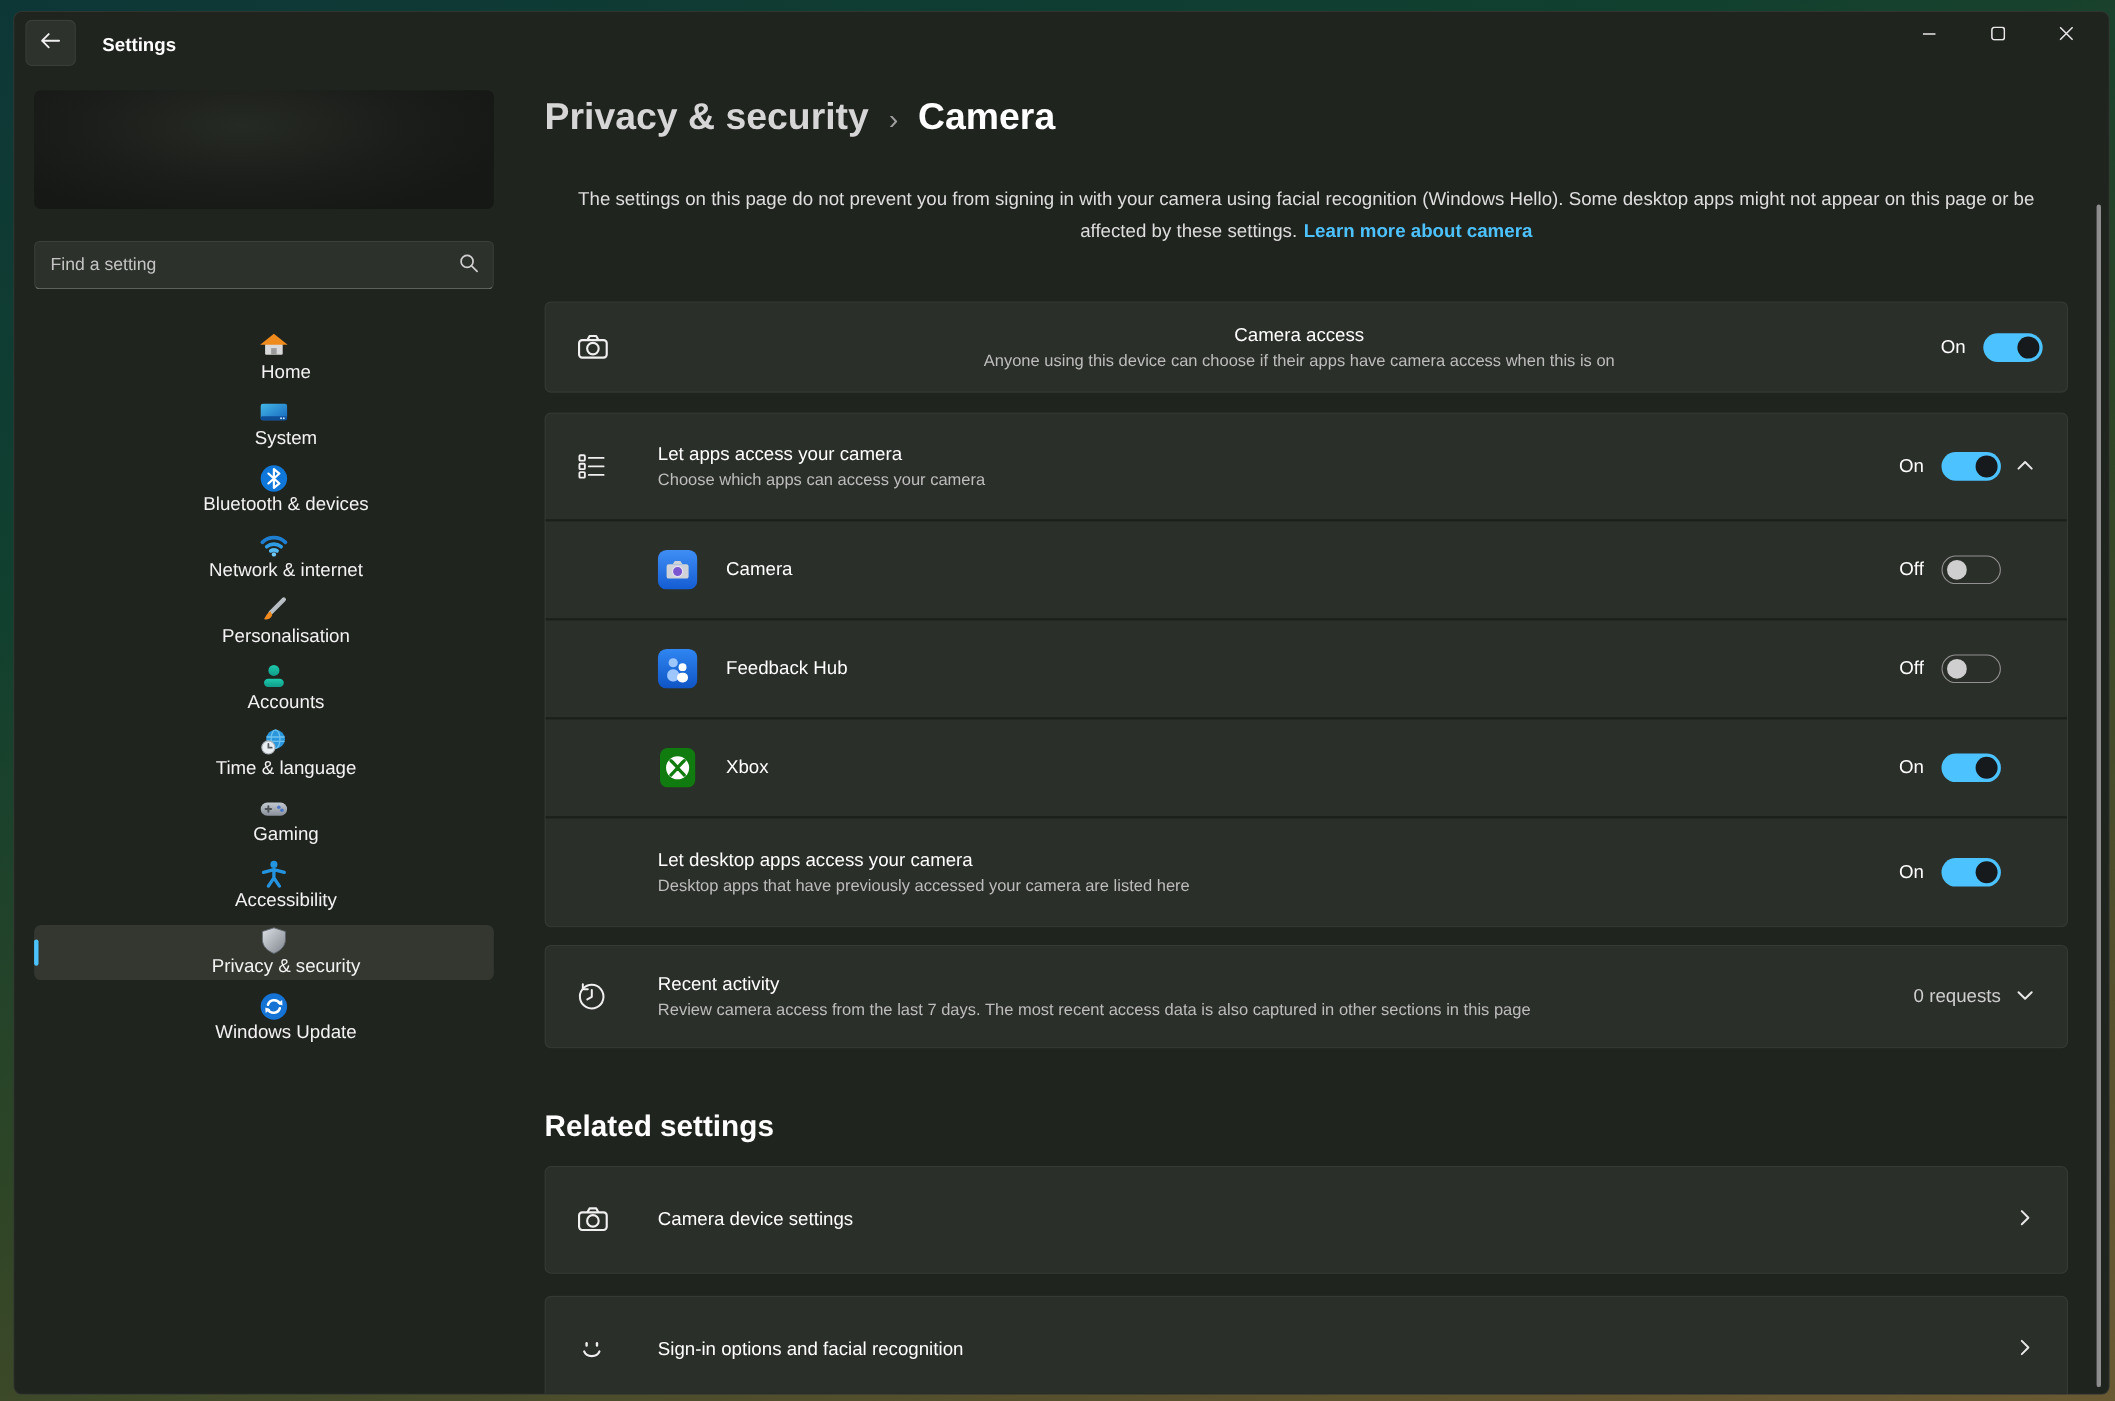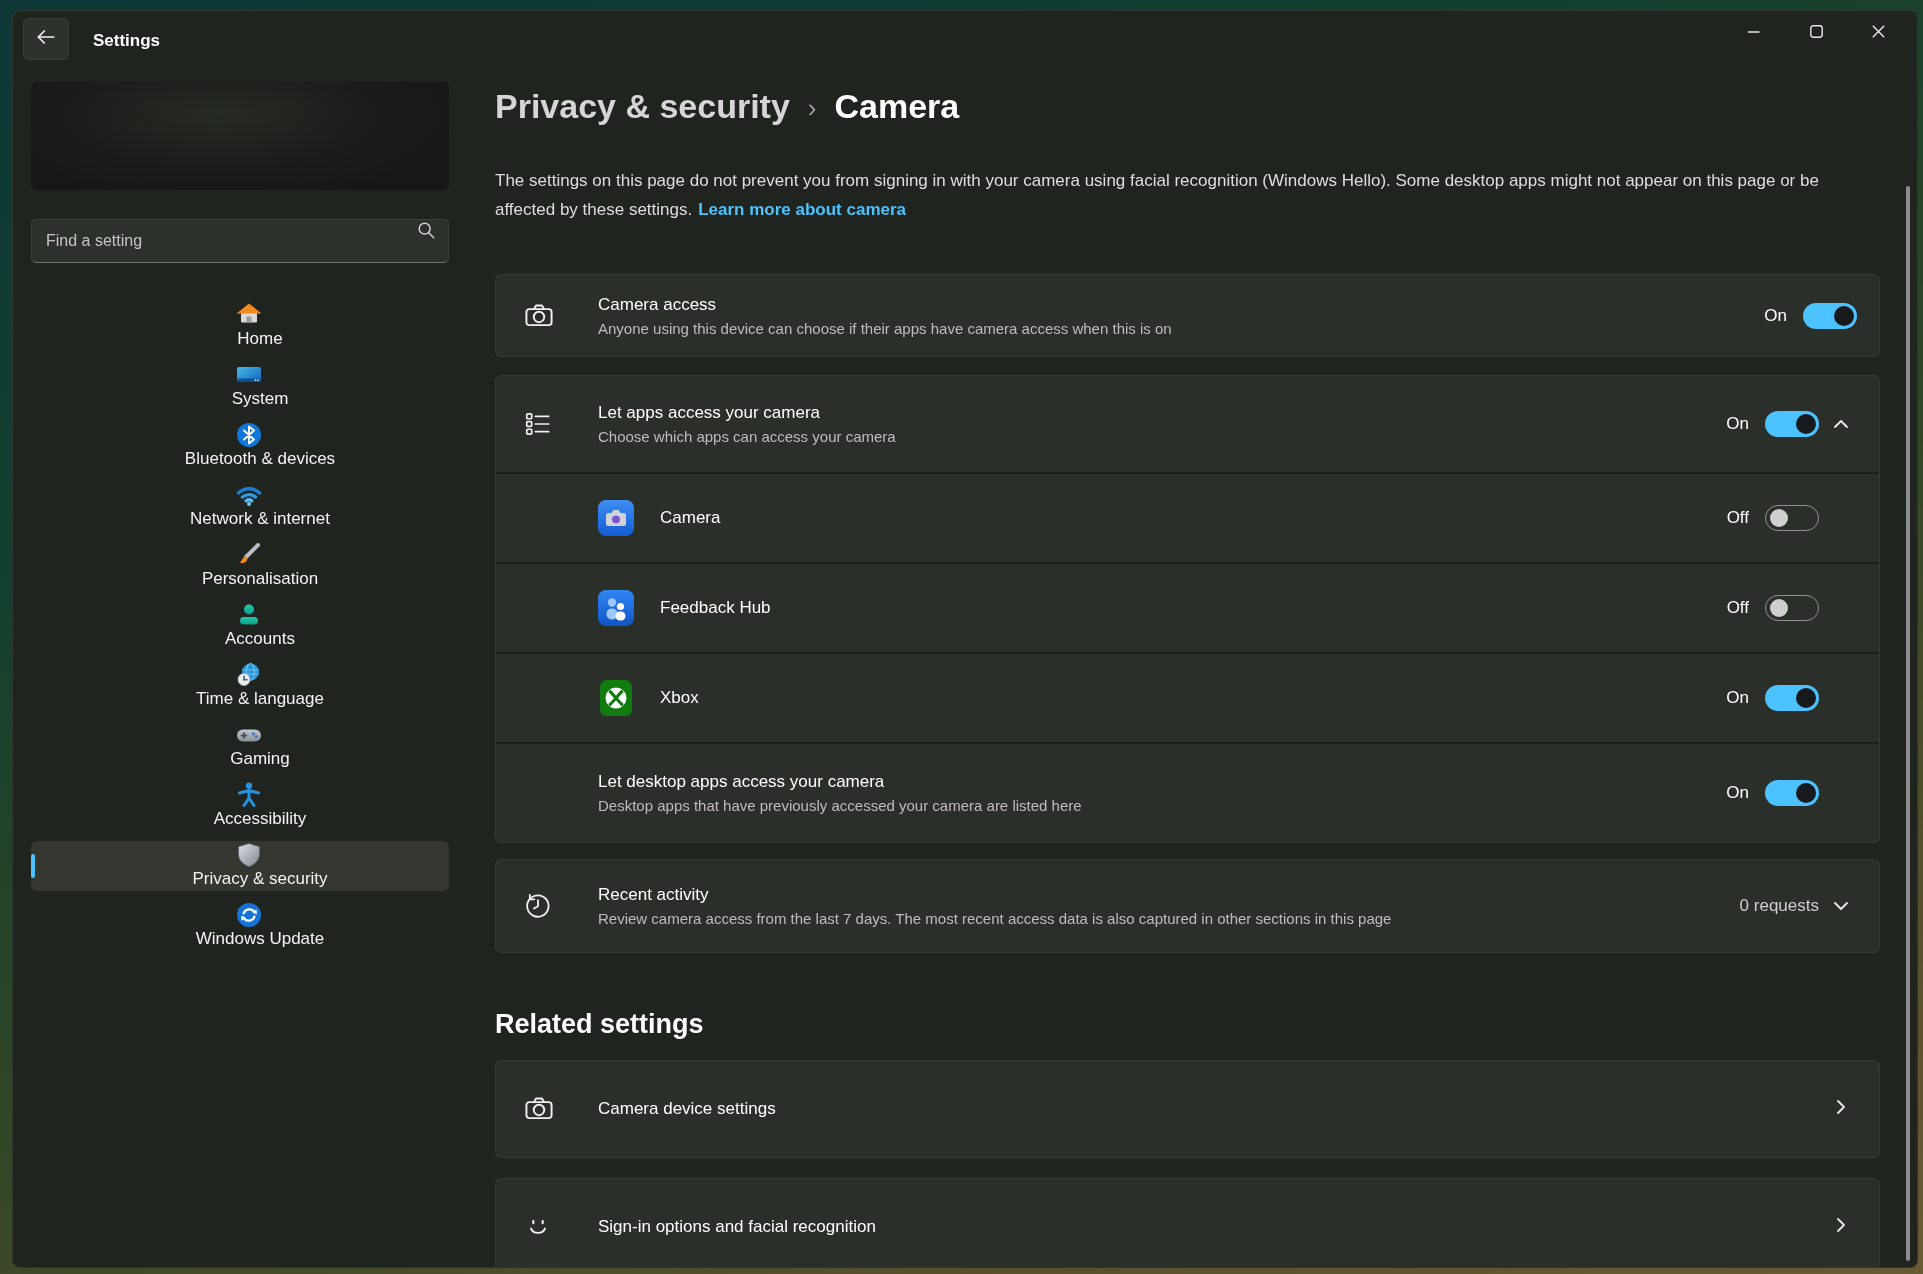--- a/index.html
+++ b/index.html
@@ -25,21 +25,21 @@
   .win-controls{ position:absolute; right:8px; top:0; display:flex; }
   .win-btn{ width:62px; height:44px; display:flex; align-items:center; justify-content:center; cursor:pointer; }
   
   .profile-card{
     position:absolute; left:18px; top:71px; width:418px; height:108px; border-radius:6px;
     background:radial-gradient(ellipse 60% 80% at 45% 30%, #262a24 0%, #1a1d19 60%, #151814 100%);
   }
   .searchbox{
     position:absolute; left:18px; top:208px; width:418px; height:44px;
     background:#2c312b; border:1px solid #3b403a; border-bottom:1px solid #6e736d;
-    border-radius:5px; display:flex; padding:0 12px 0 14px;
+    border-radius:5px; display:flex; align-items:center; padding:0 12px 0 14px;
   }
   .searchbox input{
     flex:1; background:transparent; border:none; outline:none;
     font-family:inherit; font-size:16px; color:#e8e8e8;
   }
   .searchbox input::placeholder{ color:#c4c4c4; }
   .nav{ position:absolute; left:18px; top:290px; width:418px; }
   .nav-item{
     position:relative; height:50px; margin-bottom:10px; border-radius:6px;
     display:flex; align-items:center; padding-left:18px; cursor:pointer;flex-direction:column;
@@ -50,42 +50,42 @@
     border-radius:2px; background:#4CC2FF;
   }
   .nav-icon{ width:28px; height:28px; flex:none; display:flex; }
   .nav-label{ margin-left:22px; font-size:17px; color:#f3f3f3; }
   
   .content{ position:absolute; left:482px; top:0; width:1385px; }
   .breadcrumb{ margin-top:76px; display:flex; align-items:center; }
   .crumb-parent{ font-size:34px; font-weight:600; color:#d6d6d6; cursor:pointer; }
   .crumb-sep{ font-size:26px; color:#9f9f9f; margin:4px 18px 0 18px; }
   .crumb-current{ font-size:34px; font-weight:600; color:#ffffff; }
-  .intro{ margin-top:40px; font-size:17px; line-height:29px; color:#dedede; }
+  .intro{ margin-top:40px; font-size:17px; line-height:29px; color:#dedede;text-align:center; }
   .intro .link{ color:#4CC2FF; font-weight:700; margin-left:6px; cursor:pointer; }
   .card{
     background:#2b2f29; border:1px solid rgba(255,255,255,.055); border-radius:6px;
   }
   .row{ display:flex; align-items:center; }
   .row .texts{ flex:1; min-width:0; }
   .row-title{ font-size:17px; color:#fff; }
   .row-sub{ font-size:15px; color:#bdbdbd; margin-top:5px; }
   .state-label{ font-size:17px; color:#fff; margin-right:16px; }
   .value-label{ font-size:17px; color:#cfcfcf; margin-right:0; }
   .chev-box{ width:44px; flex:none; display:flex; align-items:center; justify-content:center; }
   
   .toggle{ position:relative; width:54px; height:26px; border-radius:13px; flex:none; cursor:pointer; }
   .toggle.on{ background:#4CC2FF; }
   .toggle.on::after{ content:""; position:absolute; right:3px; top:3px; width:20px; height:20px; border-radius:50%; background:#161a1d; }
   .toggle.off{ border:1px solid #919191; }
   .toggle.off::after{ content:""; position:absolute; left:4px; top:3px; width:18px; height:18px; border-radius:50%; background:#cfcfcf; }
   
   .card-access{ margin-top:50px; height:83px; padding:0 22px 0 27px; }
   .card-access .icon-slot{ width:34px; flex:none; display:flex; }
-  .card-access .texts{ margin-left:41px; }
+  .card-access .texts{ margin-left:41px;text-align:center; }
   .group{ margin-top:18px; }
   .g-row{ padding:0 16px 0 27px; }
   .g-row + .g-row{ border-top:2px solid #1c201b; }
   .g-header{ height:96px; }
   .g-header .icon-slot{ width:34px; flex:none; display:flex; }
   .g-header .texts{ margin-left:41px; }
   .app-row{ height:90px; padding-left:102px; }
   .app-tile{ width:36px; height:36px; flex:none; }
   .app-row .row-title{ margin-left:26px; flex:1; }
   .desktop-row{ height:100px; padding-left:102px; }

